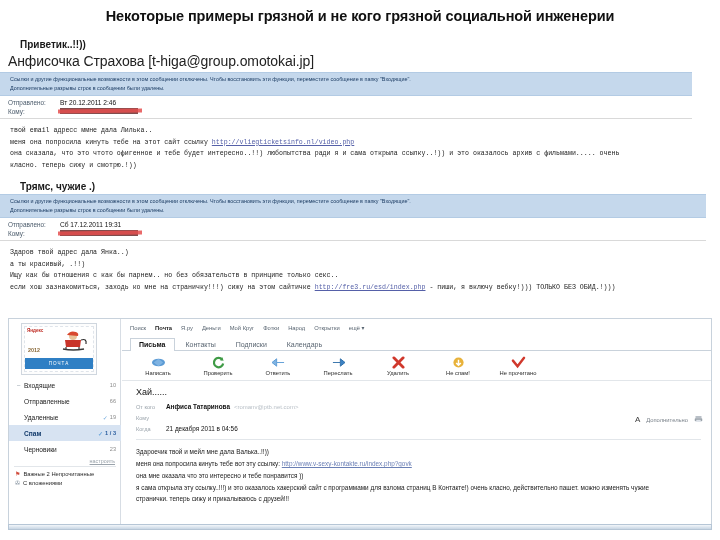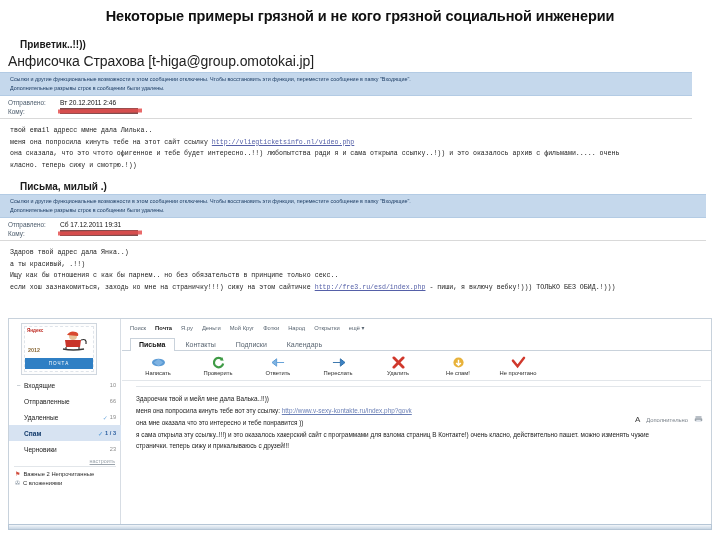--- a/index.html
+++ b/index.html
@@ -215,21 +215,21 @@
   <div class="rule"></div>
   <div class="mail-body">
     <span class="ln"> твой email адресс ммне дала Лилька..</span>
     <span class="ln"><span>меня она попросила кинуть тебе на этот сайт ссылку </span><a class="mono-link" href="#">http://vliegticketsinfo.nl/video.php</a></span>
     <span class="ln">она сказала, что это чтото офигенное и тебе будет интересно..!!) любопытства ради я и сама открыла ссылку..!)) и это оказалось архив с фильмами..... очень</span>
     <span class="ln">класно. теперь сижу и смотрю.!))</span>
   </div>
 </div>
 
 <div class="mail-shot" style="top:178px;width:706px;">
-  <div class="mail-subject">Письма, милый .)</div>
+  <div class="mail-subject">Трямс, чужие .)</div>
   <div class="info-banner">
     <div>Ссылки и другие функциональные возможности в этом сообщении отключены. Чтобы восстановить эти функции, переместите сообщение в папку "Входящие".</div>
     <div>Дополнительные разрывы строк в сообщении были удалены.</div>
   </div>
   <div class="hdr-rows">
     <div class="hdr-row">
       <span class="hdr-label">Отправлено:</span>
       <span class="hdr-value">Сб 17.12.2011 19:31</span>
     </div>
     <div class="hdr-row">
@@ -382,20 +382,36 @@
       <div class="tb-btn">
         <span class="tb-ico">
           <svg viewBox="0 0 16 14" width="15" height="13">
               <path d="M2 5 L7 11 L14 2" stroke="#d0382c" stroke-width="2.6" fill="none" stroke-linecap="round"></path>
             </svg>
         </span>
         <span class="tb-lbl">Не прочитано</span>
       </div>
     </div>
 
+    <div class="ya-msg">
+      <div class="ya-subject">Хай......</div>
+      <div class="ya-mrow">
+        <span class="ya-mlabel">От кого</span>
+        <span class="ya-mname">Анфиса Татаринова</span>
+        <span class="ya-maddr">&lt;romanv@ptb.net.com&gt;</span>
+      </div>
+      <div class="ya-mrow">
+        <span class="ya-mlabel">Кому</span>
+        <span class="ya-maddr"></span>
+      </div>
+      <div class="ya-mrow">
+        <span class="ya-mlabel">Когда</span>
+        <span class="ya-mdate">21 декабря 2011 в 04:56</span>
+      </div>
+    </div>
 
     <div class="ya-actions">
       <span style="font-size:8px;color:#3a3a3a;">A</span>
       <span>Дополнительно</span>
       <span>
         <svg viewBox="0 0 12 10" width="9" height="8">
             <rect x="2" y="1" width="8" height="3" fill="#b9c0c7"></rect>
             <rect x="1" y="4" width="10" height="4" rx="1" fill="#9aa3ab"></rect>
             <rect x="3" y="6" width="6" height="3" fill="#dfe4ea"></rect>
           </svg>

